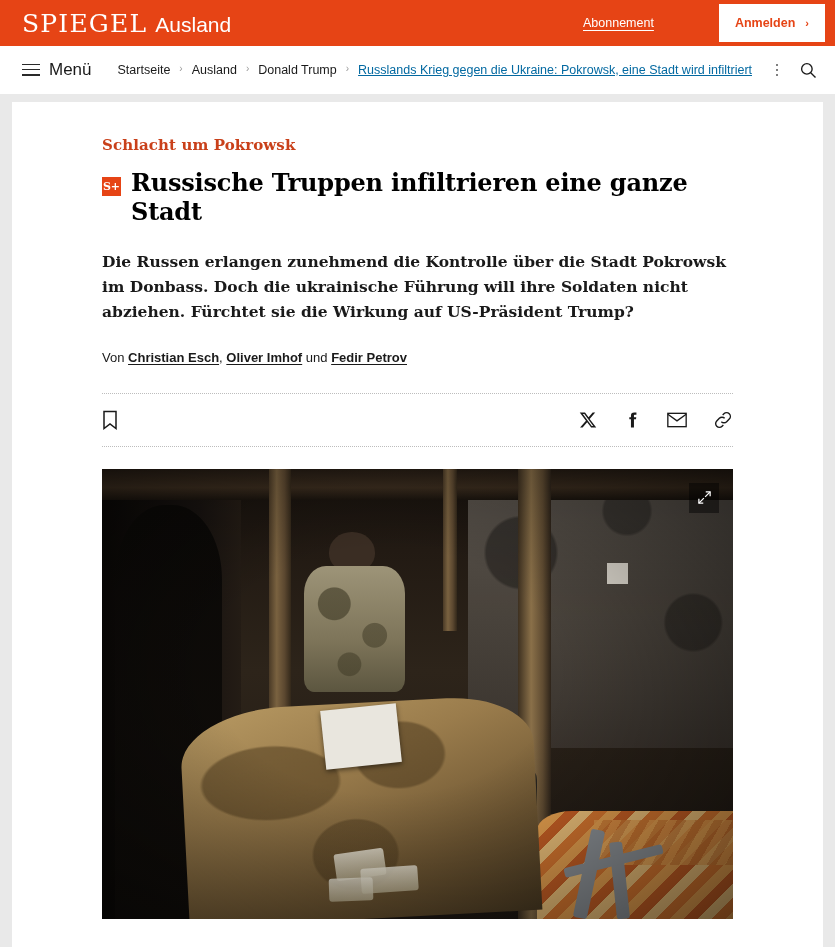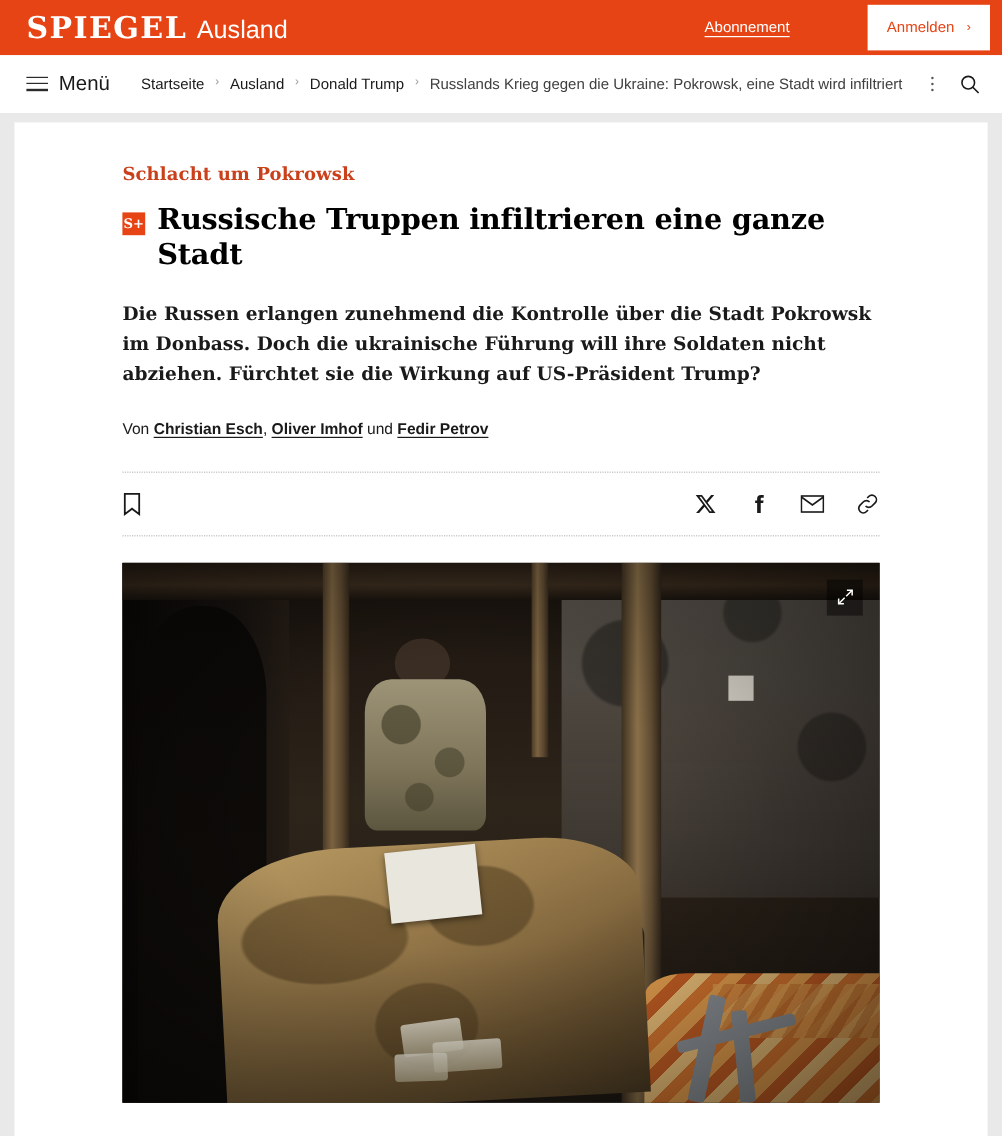--- a/index.html
+++ b/index.html
@@ -26,21 +26,21 @@
     padding: 0 0 0 22px;
   }
   .brand {
     display: flex;
     align-items: baseline;
     gap: 8px;
     color: #ffffff;
   }
   .brand-spiegel {
     font-family: "DejaVu Serif", serif;
-    font-weight: bold;
+    font-weight: normal;
     font-size: 25px;
     letter-spacing: 1.2px;
     line-height: 1;
   }
   .brand-section {
     font-family: "Liberation Sans", sans-serif;
     font-size: 21px;
     line-height: 1;
     font-weight: 400;
   }
@@ -63,21 +63,21 @@
     padding: 0 18px;
     cursor: pointer;
   }
   .login-btn {
     display: flex;
     align-items: center;
     gap: 10px;
     background: #ffffff;
     color: #e64415;
     font-size: 12.5px;
-    font-weight: normal;
+    font-weight: bold;
     padding: 0 16px;
     margin: 4px 10px 4px 0;
     cursor: pointer;
     height: 38px;
   }
   .login-btn .chev { font-size: 11px; }
 
   
   .navbar {
     position: relative;
@@ -118,22 +118,23 @@
     gap: 0px;
     font-size: 12.5px;
     color: #1a1a1a;
     overflow: hidden;
     white-space: nowrap;
   }
   .crumb {
     cursor: pointer;
   }
   .crumb.last {
-    color: #404040;
+    color: #0369a1;
     cursor: default;
+    text-decoration: underline;
   }
   .crumb-sep {
     color: #9a9a9a;
     margin: 0 9px;
     font-size: 10px;
   }
   .nav-right {
     position: absolute;
     right: 18px;
     top: 0;

